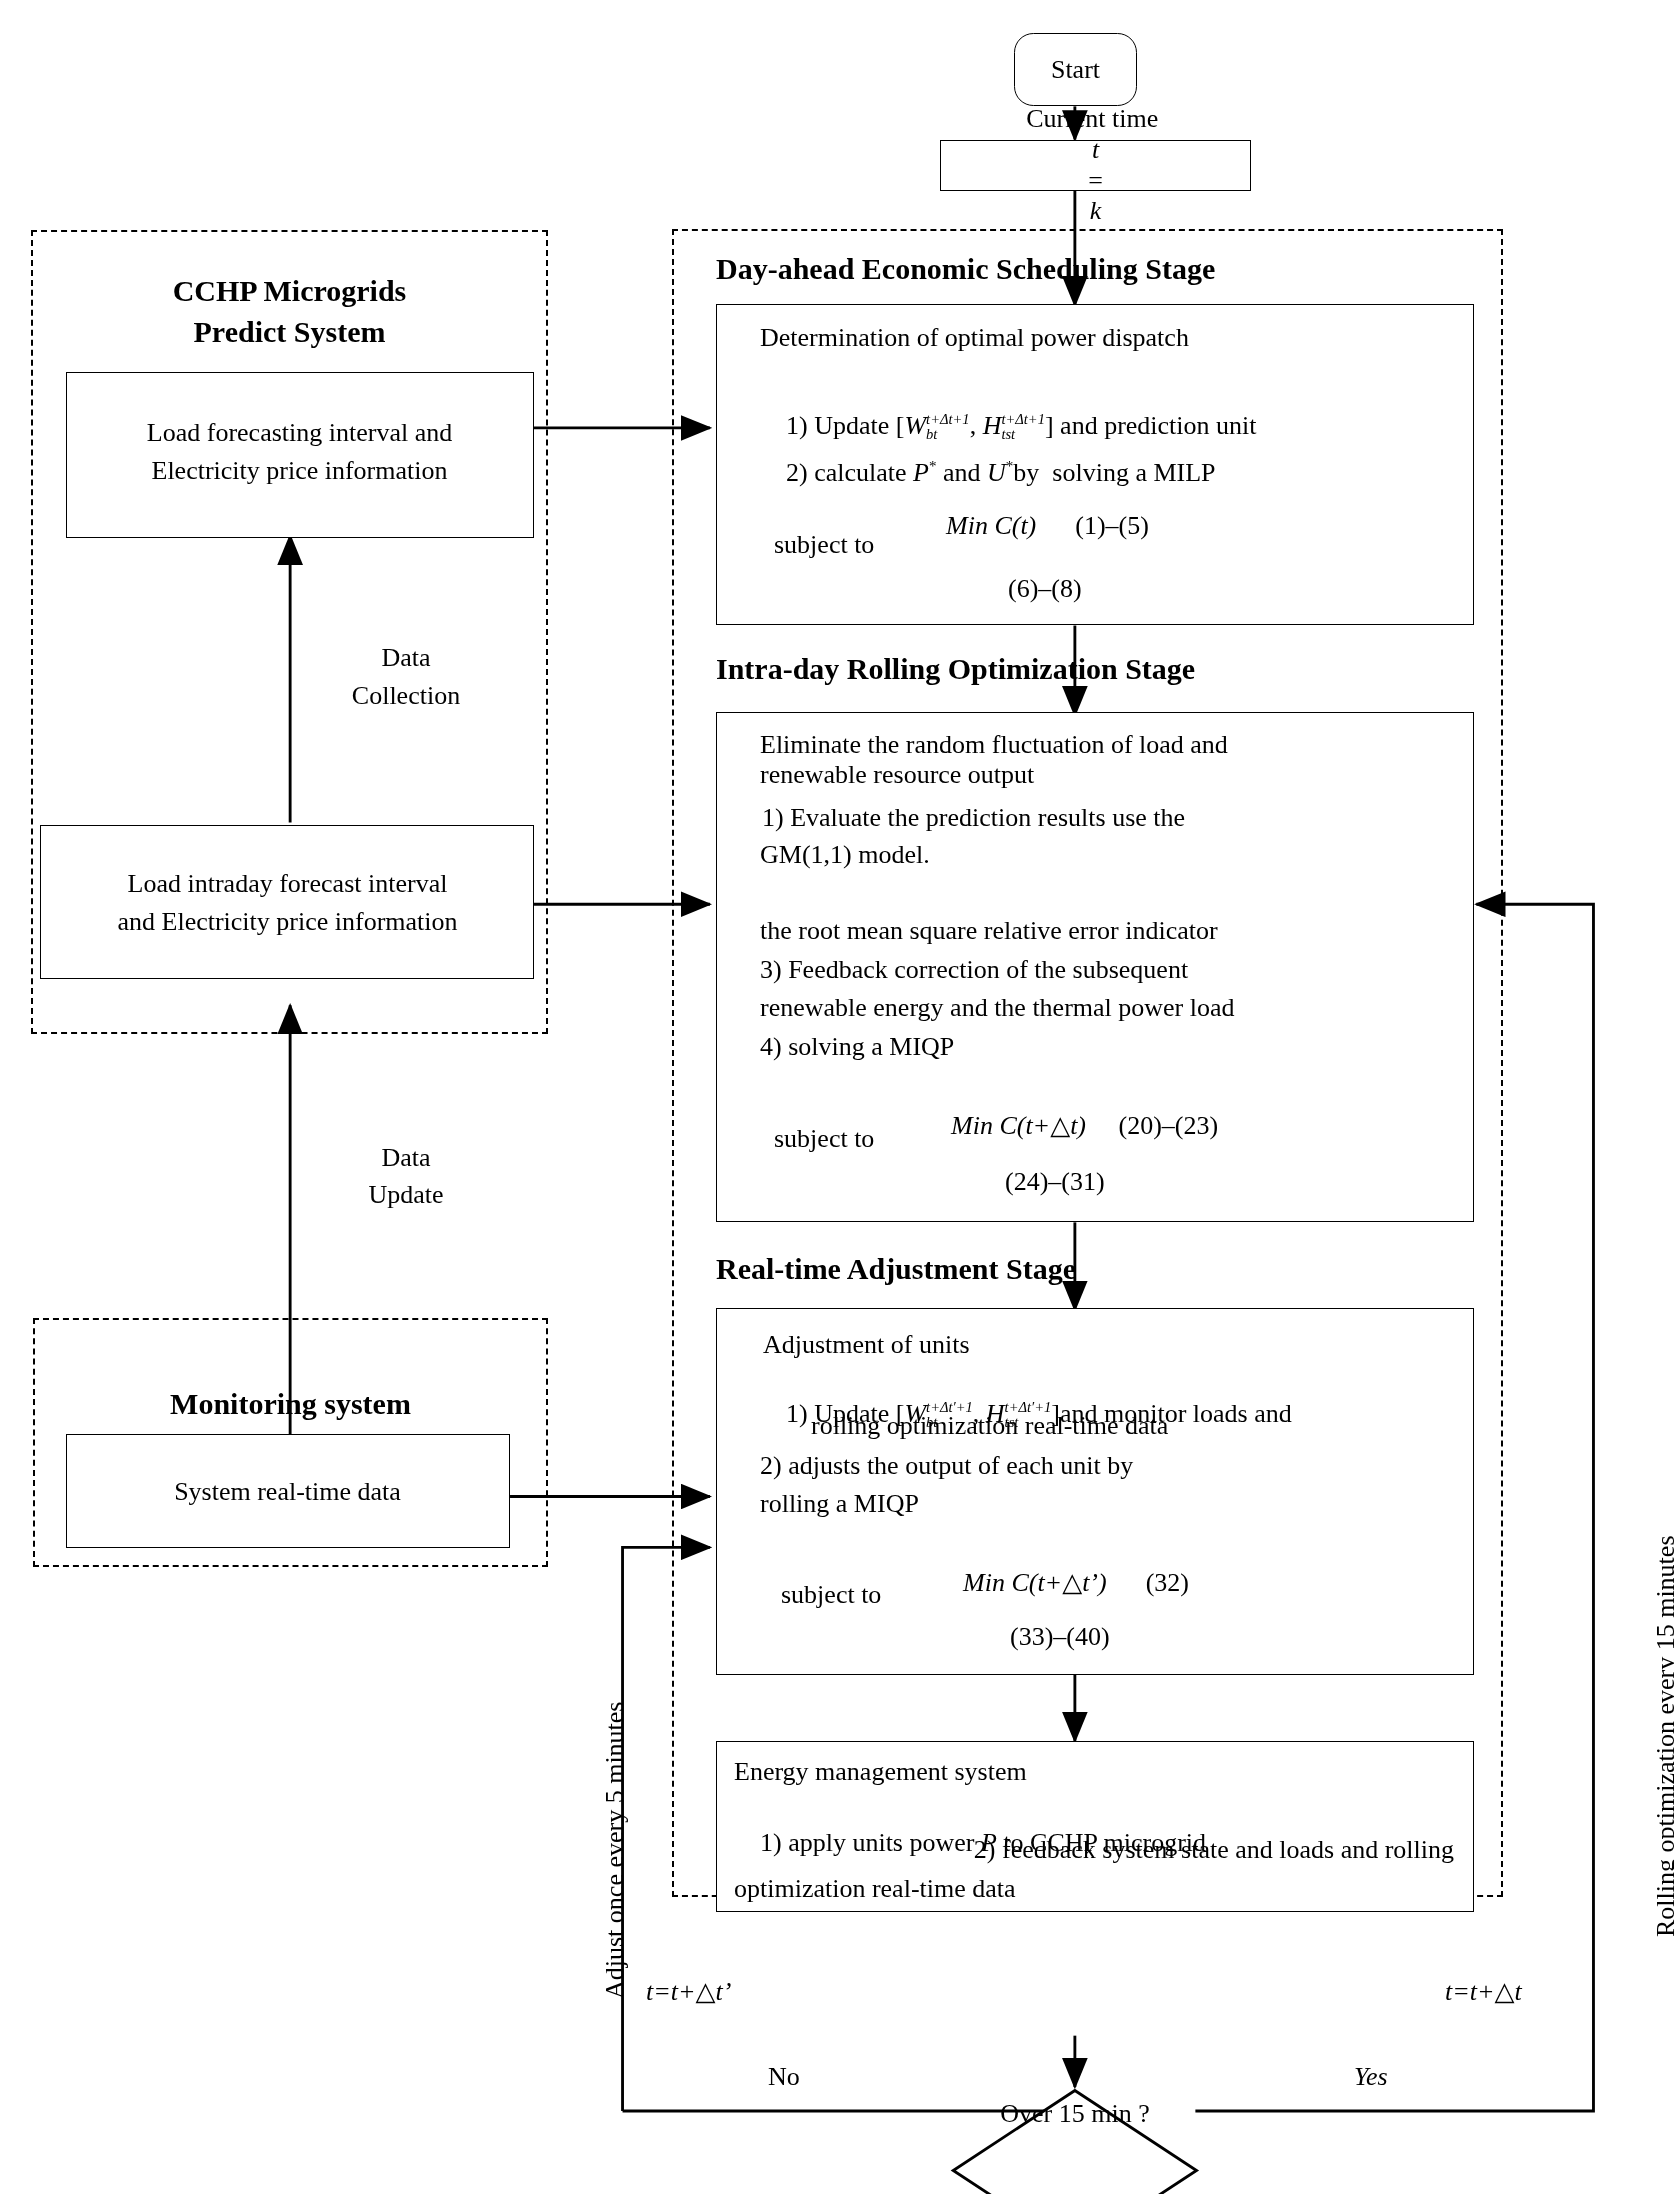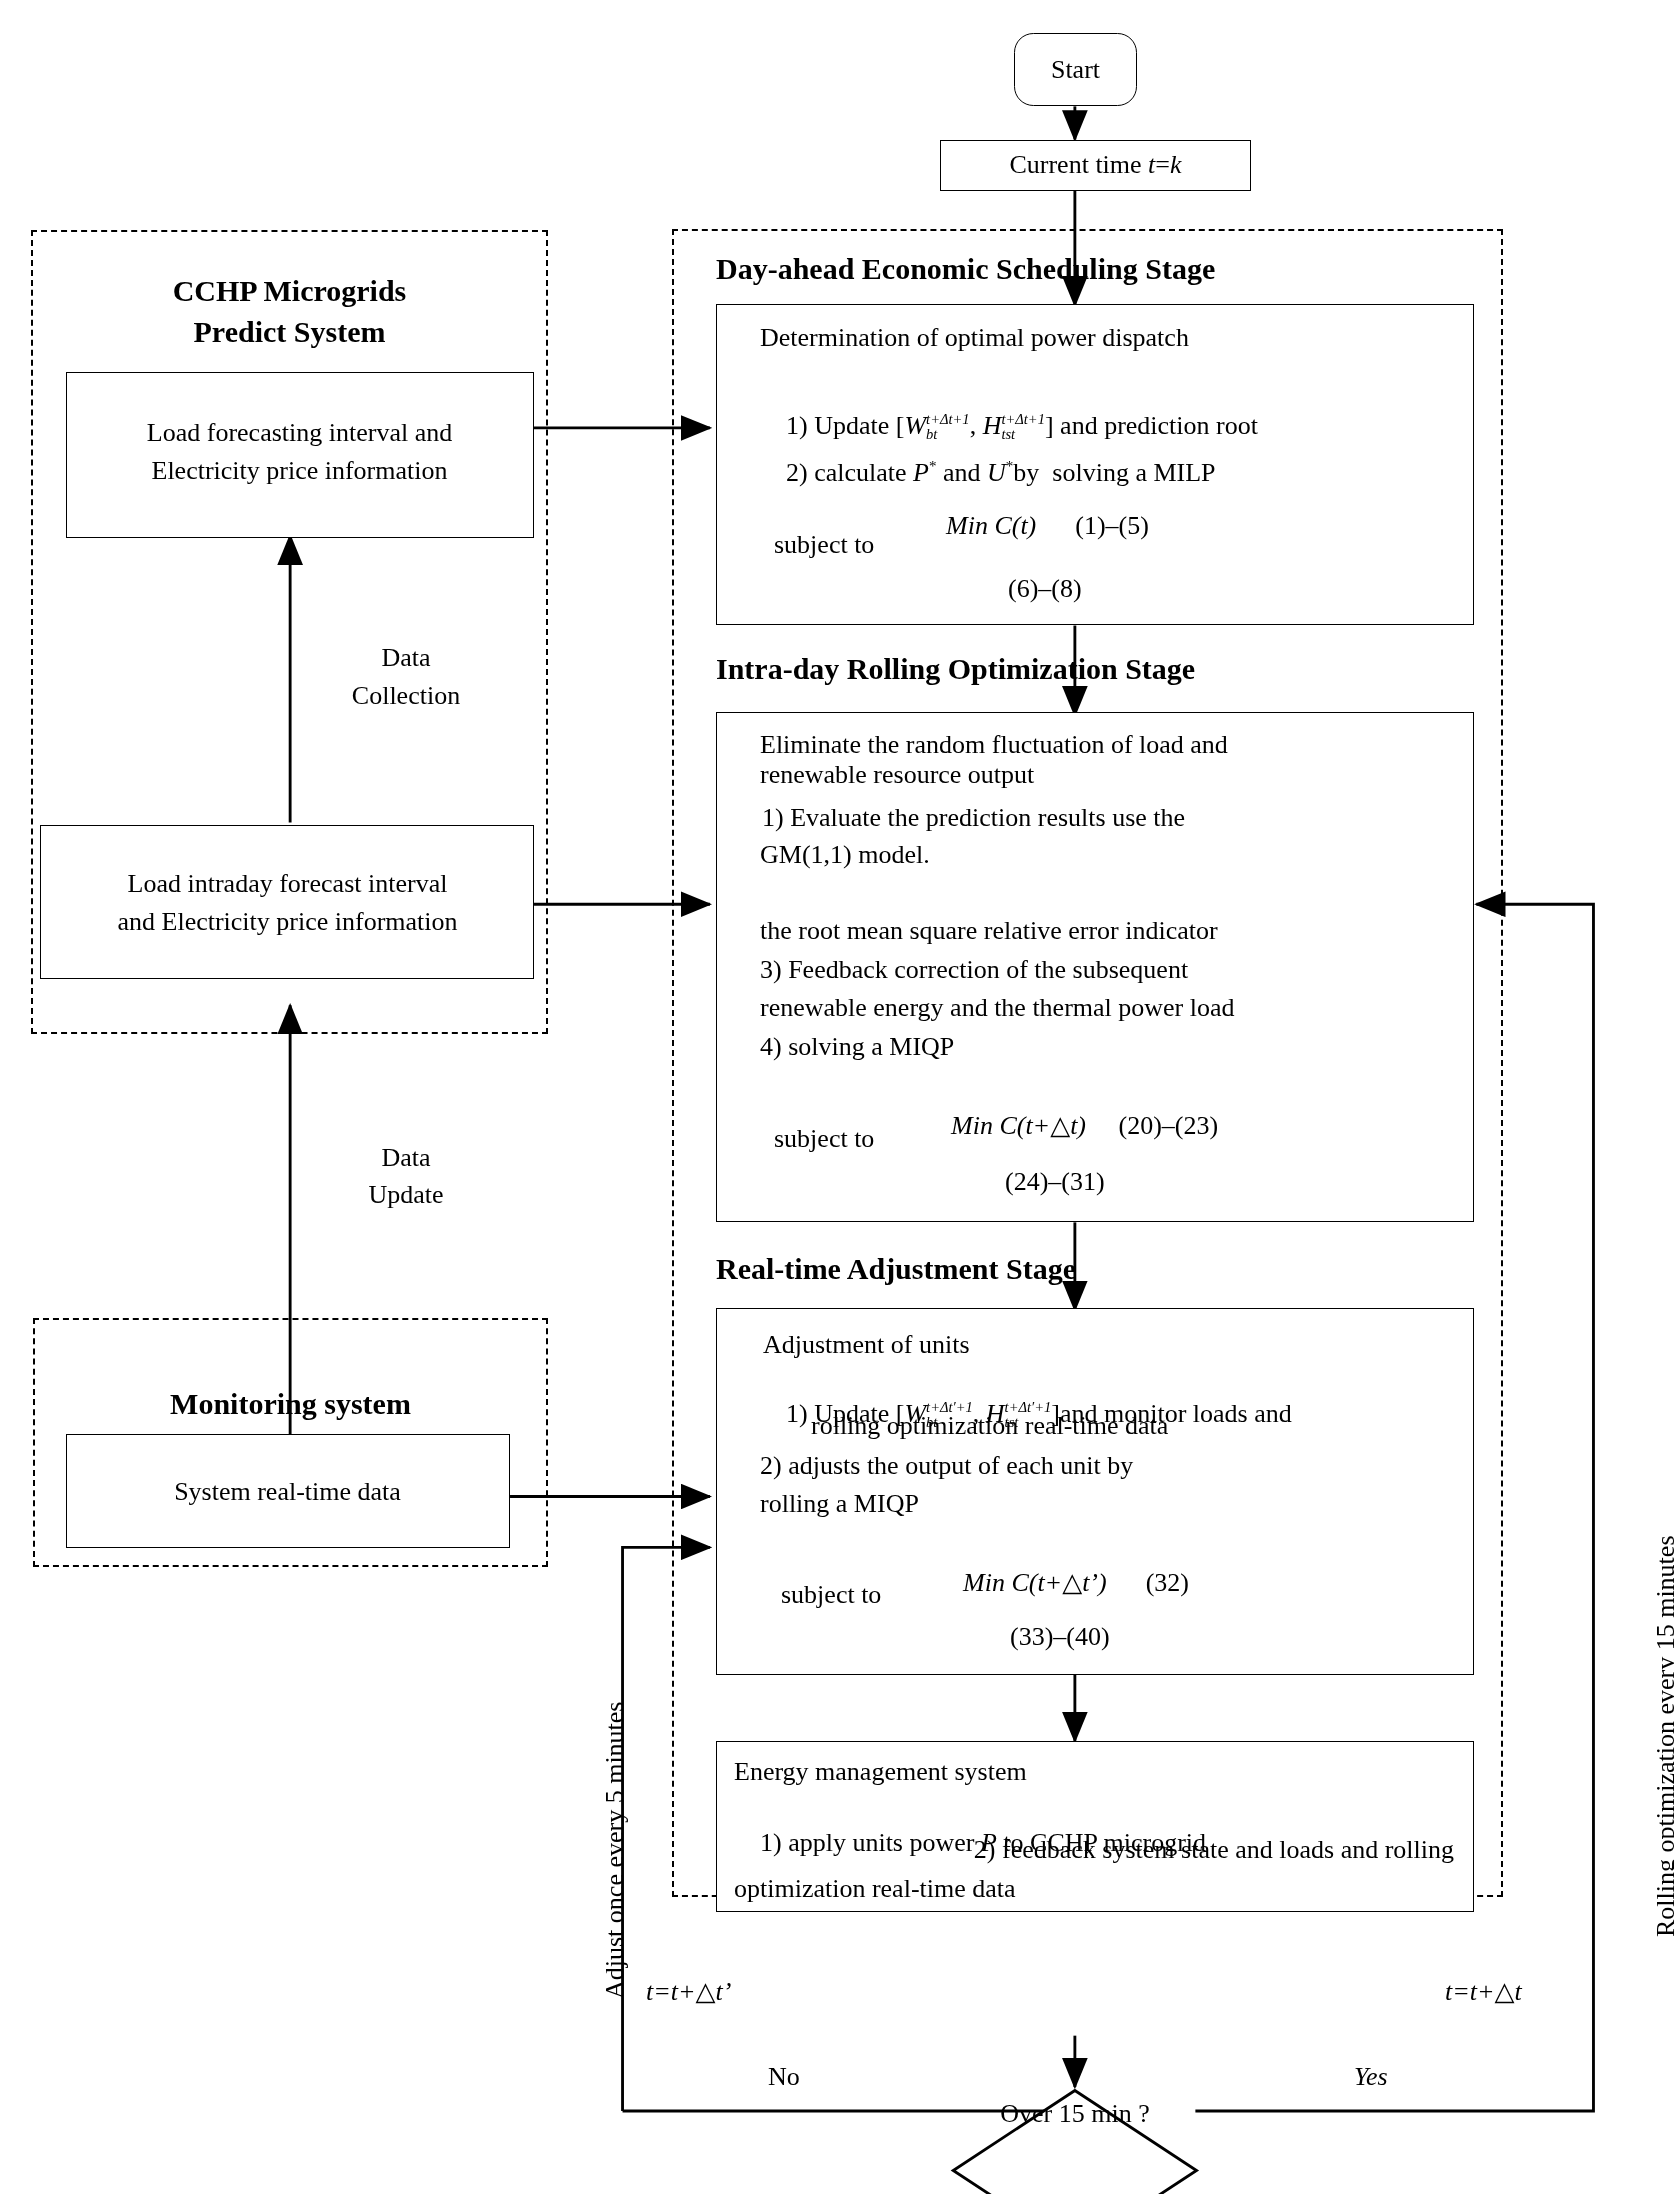--- a/index.html
+++ b/index.html
@@ -4,21 +4,21 @@
 <style>
   html,body{margin:0;padding:0;background:#fff;}
   body{font-family:"Liberation Serif","DejaVu Serif",serif;color:#000;}
   #root{position:relative;width:1674px;height:2194px;overflow:hidden;background:#fff;}
   .solidbox{position:absolute;border:1.7px solid #000;background:#fff;box-sizing:border-box;}
   .dashbox{position:absolute;border:2.3px dashed #000;background:transparent;box-sizing:border-box;}
   .startbox{position:absolute;border:1.7px solid #000;border-radius:19.4px;background:#fff;box-sizing:border-box;
             display:flex;align-items:center;justify-content:center;}
 
   .txt{position:absolute;white-space:pre;line-height:1.18;}
-  .ctr{display:flex;align-items:center;justify-content:center;text-align:center;}
+  .ctr{display:flex;align-items:center;justify-content:center;text-align:center;flex-direction:column;}
 
   .f-title{font-weight:bold;font-size:30px;letter-spacing:0px;}
   .f-body{font-size:26px;}
   .it{font-style:italic;}
   sup{font-size:0.58em;vertical-align:super;line-height:0;}
   .sups{display:inline-block;vertical-align:middle;font-size:0.56em;line-height:1.0;text-align:left;
         position:relative;top:-0.06em;}
   .sups i{display:block;font-style:italic;}
   .sups b{display:block;font-weight:normal;font-style:italic;}
 
@@ -107,21 +107,21 @@
     <span>Current time&nbsp;</span><span class="it">t</span><span>=</span><span class="it">k</span>
   </div>
 
   <div class="txt f-title" style="left:716px;top:251px;width:686px;height:34px;">Day-ahead Economic Scheduling Stage</div>
 
   <div class="solidbox" style="left:716px;top:304px;width:758px;height:321px;"></div>
 
   <div class="txt f-body" style="left:760px;top:323px;width:708px;height:32px;">Determination of optimal power dispatch</div>
 
   <div class="txt f-body" style="left:760px;top:380px;width:714px;height:34px;">
-    <span>1) Update</span><span>&nbsp;[</span><span class="it">W</span><span class="sups"><i>t+Δt+1</i><b>bt</b></span><span>,&nbsp;</span><span class="it">H</span><span class="sups"><i>t+Δt+1</i><b>tst</b></span><span>]&nbsp;</span><span>and prediction root</span>
+    <span>1) Update</span><span>&nbsp;[</span><span class="it">W</span><span class="sups"><i>t+Δt+1</i><b>bt</b></span><span>,&nbsp;</span><span class="it">H</span><span class="sups"><i>t+Δt+1</i><b>tst</b></span><span>]&nbsp;</span><span>and prediction unit</span>
   </div>
 
   <div class="txt f-body" style="left:760px;top:427px;width:714px;height:34px;">
     <span>2) calculate</span><span>&nbsp;</span><span class="it">P</span><sup>*</sup><span>&nbsp;and&nbsp;</span><span class="it">U</span><sup>*</sup><span>by  solving a MILP</span>
   </div>
 
   <div class="txt f-body" style="left:920px;top:480px;width:514px;height:34px;">
     <span class="it">Min C(t)</span><span>&nbsp;&nbsp;&nbsp;&nbsp;&nbsp;&nbsp;</span><span>(1)–(5)</span>
   </div>
 

